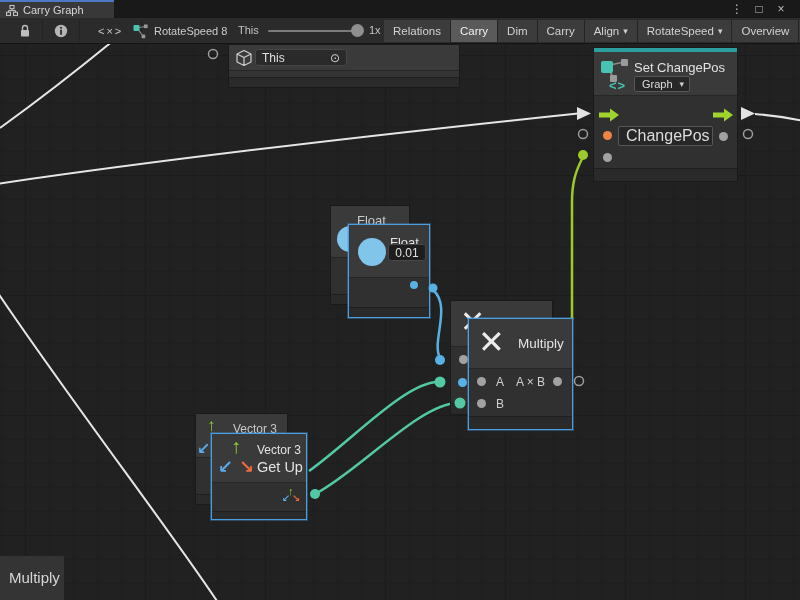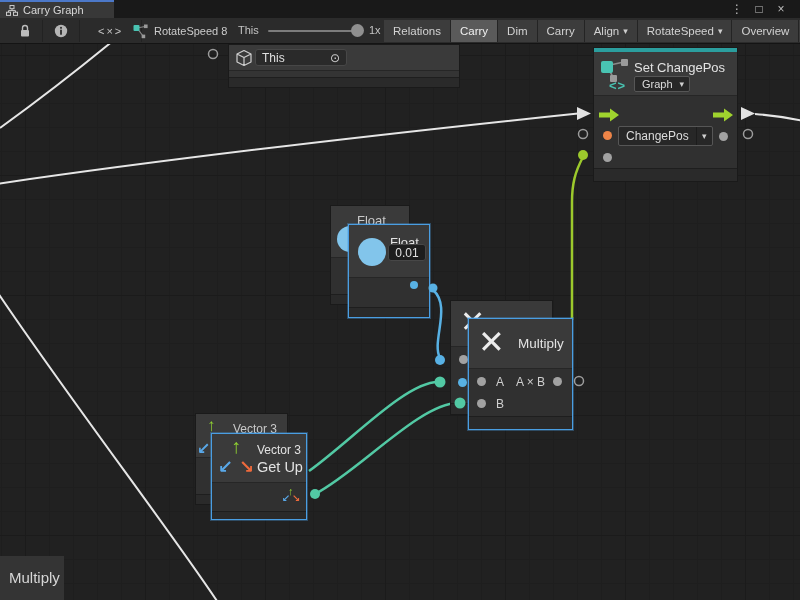--- a/index.html
+++ b/index.html
@@ -48,21 +48,21 @@
   .node.sel{border:1px solid #4a9ee2;box-shadow:0 0 0 1px rgba(74,158,226,.35);}
   .nhead{position:absolute;left:0;top:0;right:0;background:#3a3a3a;border-bottom:1px solid #262626;}
   .nfoot{position:absolute;left:0;right:0;bottom:0;background:#2a2a2a;border-top:1px solid #1e1e1e;}
   .ntitle{position:absolute;color:#e2e2e2;font-size:12px;white-space:nowrap;}
   .ntitle.dim{color:#c9c9c9;}
   .dot{position:absolute;width:9px;height:9px;border-radius:50%;}
   .vfield{position:absolute;height:17px;background:#1d1d1d;border:1px solid #474747;border-radius:3px;
           color:#e0e0e0;font-size:12px;display:flex;align-items:center;justify-content:center;}
   .drop{position:absolute;background:#272727;border:1px solid #565656;border-radius:2px;display:flex;align-items:center;
         color:#dcdcdc;overflow:hidden;}
-  .drop .dtext{flex:1;padding:0 7px;font-size:12px;white-space:nowrap;}
+  .drop .dtext{flex:1;padding:0 7px;font-size:16px;white-space:nowrap;}
   .drop .dcaret{width:17px;align-self:stretch;border-left:1px solid #1c1c1c;display:flex;align-items:center;justify-content:center;font-size:9px;color:#cfcfcf;}
   .xglyph{position:absolute;color:#ececec;font-weight:bold;line-height:1;}
   .floatcircle{position:absolute;border-radius:50%;background:#82c5eb;}
   .arrowglyph{position:absolute;font-weight:bold;line-height:1;}
   .tealbar{position:absolute;left:0;top:0;right:0;height:4px;background:#2b9e9e;}
   .flowarrow{position:absolute;}
 
   
   .tooltip{position:absolute;left:0;top:512px;width:64px;height:44px;background:#343434;z-index:4;}
   .tooltip span{position:absolute;left:9px;top:13px;color:#d6d6d6;font-size:15px;}

